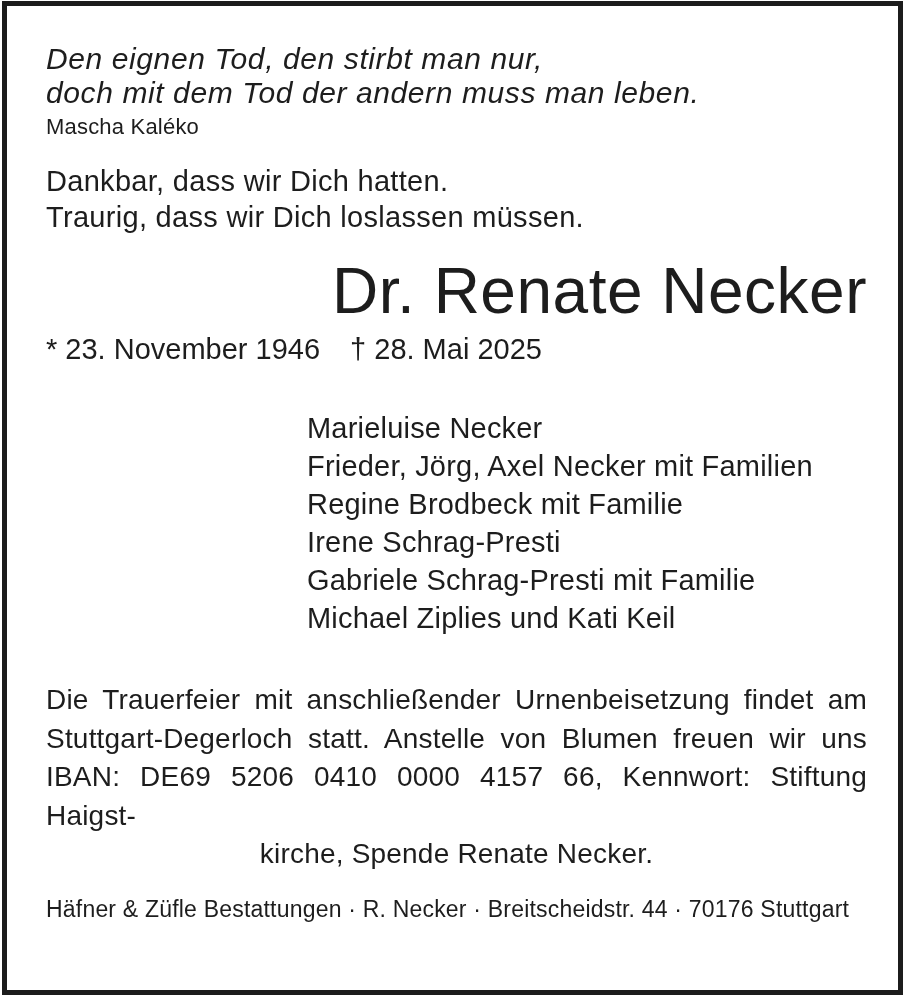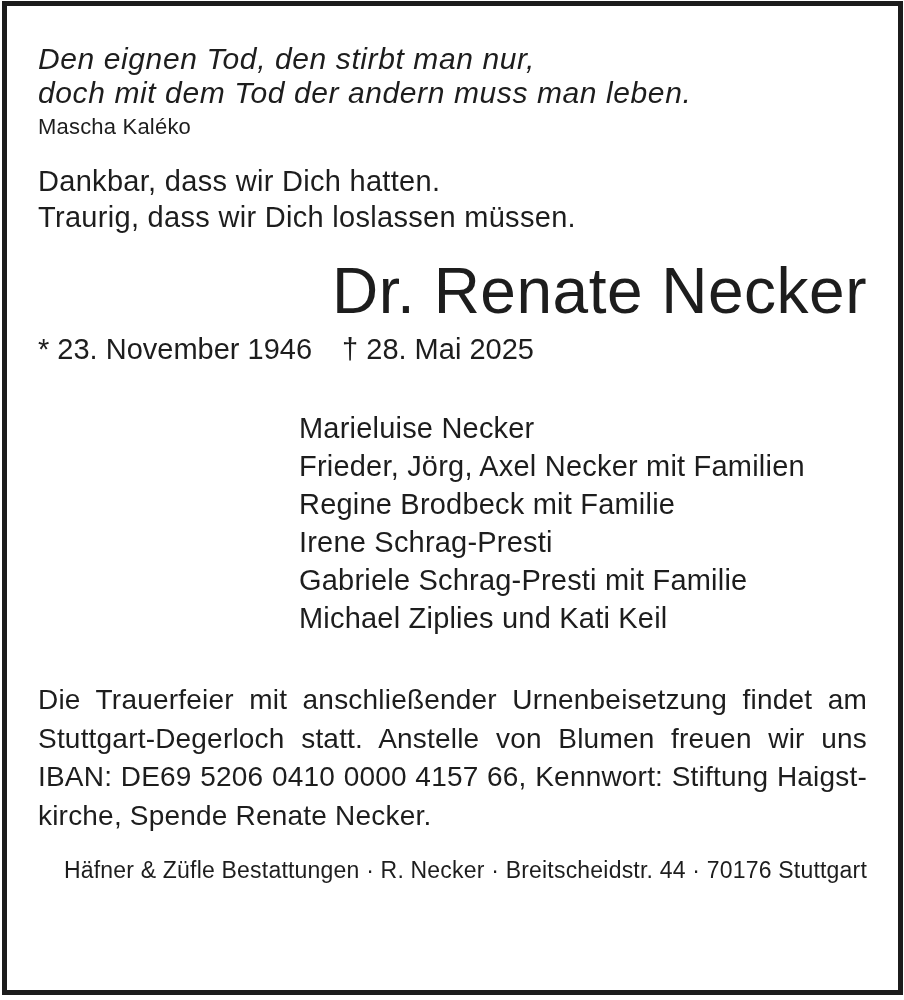--- a/index.html
+++ b/index.html
@@ -17,21 +17,21 @@
   }
   .frame {
     position: absolute;
     top: 1px;
     left: 2px;
     right: 1px;
     bottom: 5px;
     border: 5px solid #1c1c1c;
     background: #ffffff;
     box-sizing: border-box;
-    padding: 36px 31px 0 31px;
+    padding: 36px 31px 0 39px;
     overflow: hidden;
   }
   .quote-block {
     font-style: italic;
     font-size: 30px;
     line-height: 34px;
     letter-spacing: 0.6px;
   }
   .quote-attribution {
     font-style: normal;
@@ -74,25 +74,25 @@
     margin-top: 44px;
     font-size: 28px;
     line-height: 38.5px;
     letter-spacing: 0.2px;
   }
   .announcement-block .jline {
     text-align: justify;
     text-align-last: justify;
   }
   .announcement-block .last-line {
-    text-align: left;
+    text-align: center;
   }
   .imprint-line {
     margin-top: 21px;
-    text-align: right;
+    text-align: left;
     font-size: 23px;
     line-height: 28px;
     letter-spacing: 0.2px;
   }
 </style>
 </head>
 <body>
 
 <div class="frame">
 

